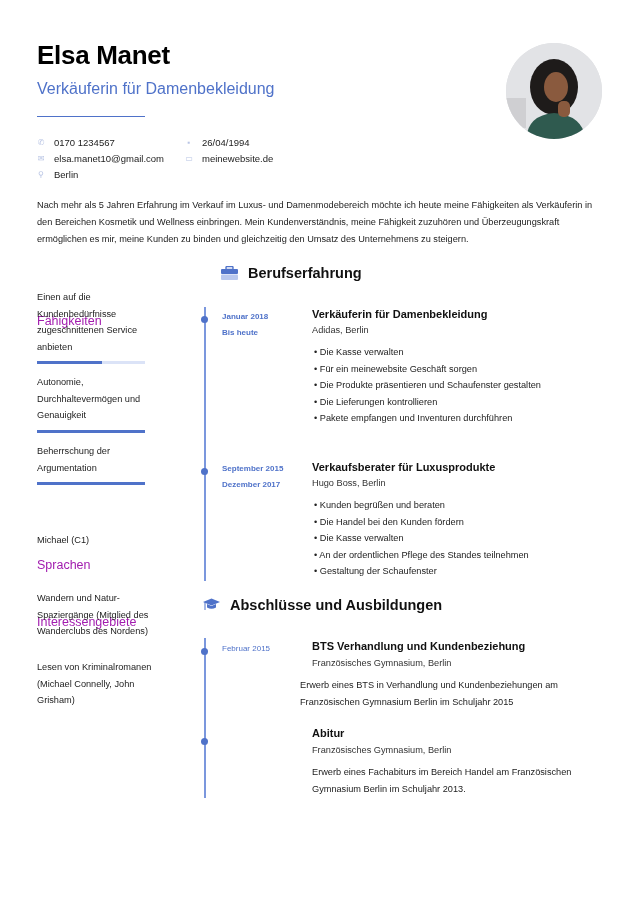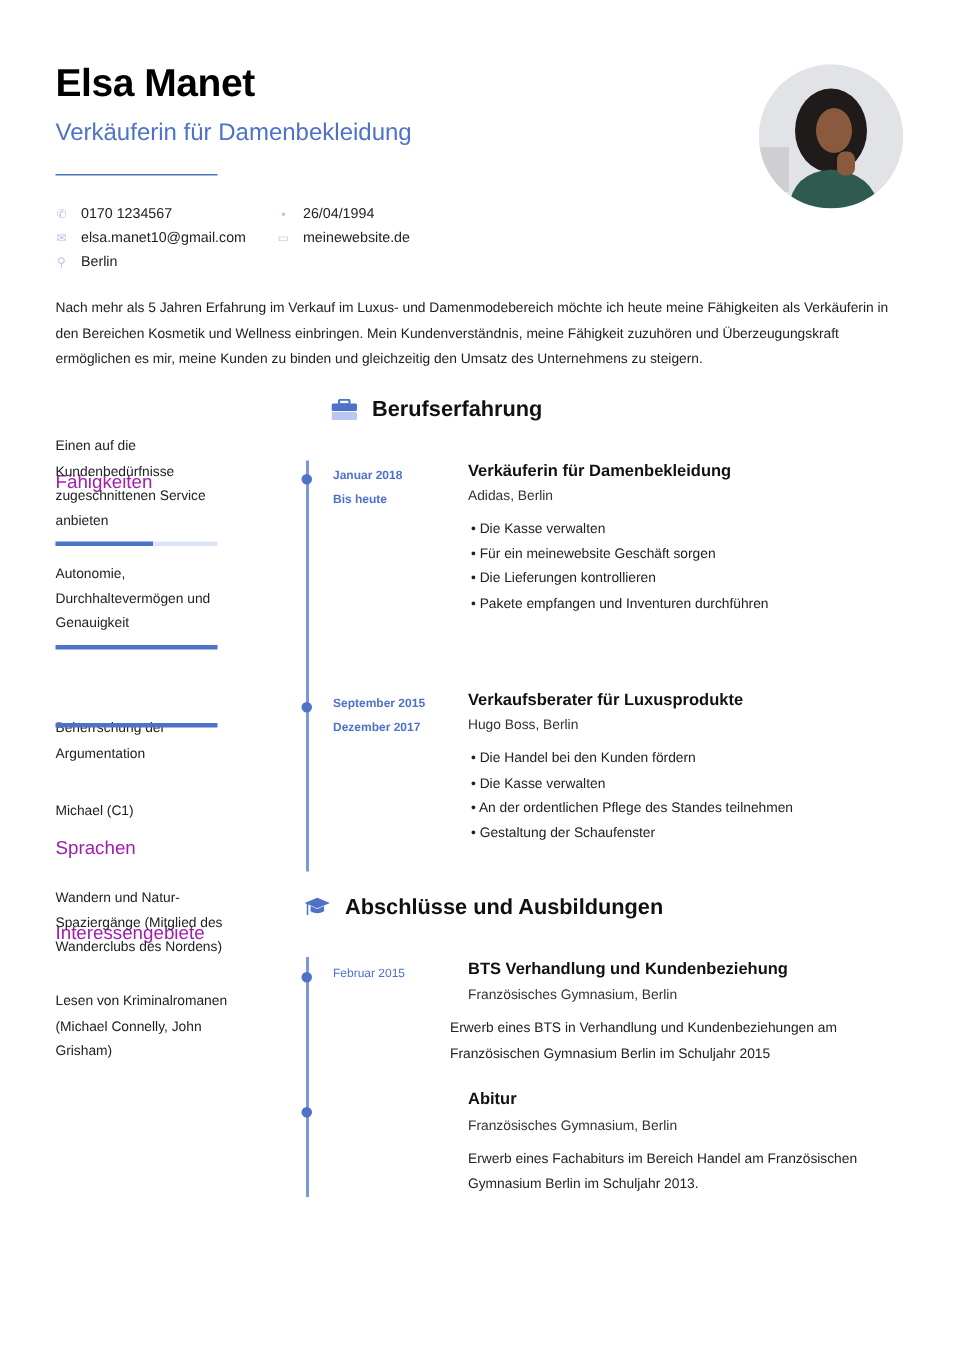--- a/index.html
+++ b/index.html
@@ -72,21 +72,21 @@
 <div class="abs skill" style="left:37px; top:289px;">Einen auf die Kundenbedürfnisse zugeschnittenen Service anbieten</div>
 <div class="abs bar" style="left:37px; top:361px;">
     <div style="width:60%;"></div>
   </div>
 
 <div class="abs skill" style="left:37px; top:374px;">Autonomie, Durchhaltevermögen und Genauigkeit</div>
 <div class="abs bar" style="left:37px; top:430px;">
     <div style="width:100%;"></div>
   </div>
 
-<div class="abs skill" style="left:37px; top:443px;margin-top:34px;">Beherrschung der Argumentation</div>
+<div class="abs skill" style="left:37px; top:443px;">Beherrschung der Argumentation</div>
 <div class="abs bar" style="left:37px; top:482px;">
     <div style="width:100%;"></div>
   </div>
 
 <div class="abs h-left" style="left:37px; top:510px;">Sprachen</div>
 <div class="abs skill" style="left:37px; top:532px;">Michael (C1)</div>
 
 <div class="abs h-left" style="left:37px; top:567px;">Interessengebiete</div>
 <div class="abs skill" style="left:37px; top:590px; width:128px;">Wandern und Natur-Spaziergänge (Mitglied des Wanderclubs des Nordens)</div>
 <div class="abs skill" style="left:37px; top:659px; width:128px;">Lesen von Kriminalromanen (Michael Connelly, John Grisham)</div>
@@ -106,31 +106,33 @@
 
 <div class="abs date" style="left:222px; top:309px;">
   <div>Januar 2018</div>
   <div>Bis heute</div>
 </div>
 <div class="abs job-t" style="left:312px; top:308px;">Verkäuferin für Damenbekleidung</div>
 <div class="abs job-c" style="left:312px; top:325px;">Adidas, Berlin</div>
 <div class="abs bul" style="left:314px; top:344px;">
   <div>• <span>Die Kasse verwalten</span></div>
   <div>• <span>Für ein meinewebsite Geschäft sorgen</span></div>
+  <div>• <span>Die Produkte präsentieren und Schaufenster gestalten</span></div>
   <div>• <span>Die Lieferungen kontrollieren</span></div>
   <div>• <span>Pakete empfangen und Inventuren durchführen</span></div>
 </div>
 
 <div class="abs date" style="left:222px; top:461px;">
   <div>September 2015</div>
   <div>Dezember 2017</div>
 </div>
 <div class="abs job-t" style="left:312px; top:461px;">Verkaufsberater für Luxusprodukte</div>
 <div class="abs job-c" style="left:312px; top:478px;">Hugo Boss, Berlin</div>
 <div class="abs bul" style="left:314px; top:497px;">
+  <div>• <span>Kunden begrüßen und beraten</span></div>
   <div>• <span>Die Handel bei den Kunden fördern</span></div>
   <div>• <span>Die Kasse verwalten</span></div>
   <div>• <span>An der ordentlichen Pflege des Standes teilnehmen</span></div>
   <div>• <span>Gestaltung der Schaufenster</span></div>
 </div>
 
 <div class="abs sec-h" style="left:203px; top:597px;">
   <svg class="sec-ic" viewBox="0 0 17 14">
     <path d="M0 4 L8.5 0.5 L17 4 L8.5 7.5 Z" fill="#4f72c9"></path>
     <path d="M4 6 L4 9.5 Q8.5 12 13 9.5 L13 6 L8.5 8 Z" fill="#4f72c9"></path>

